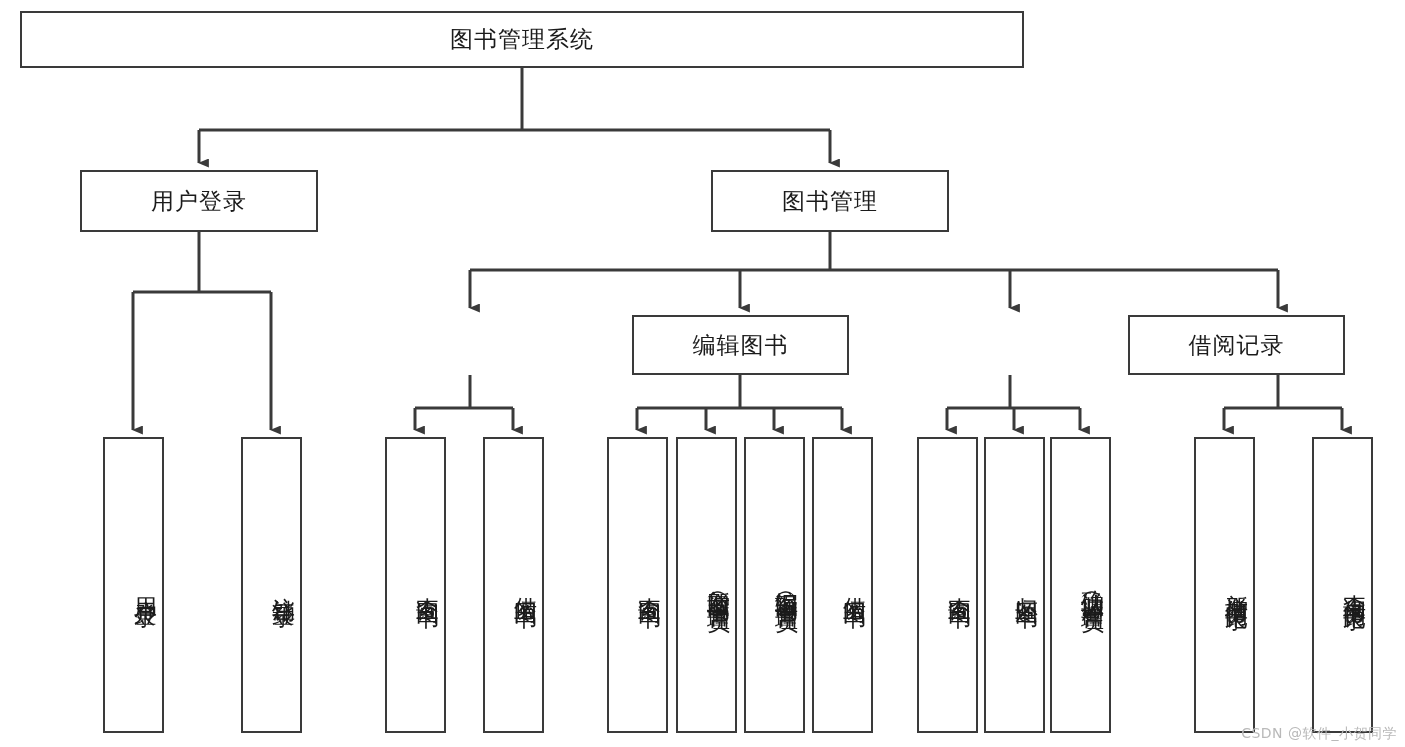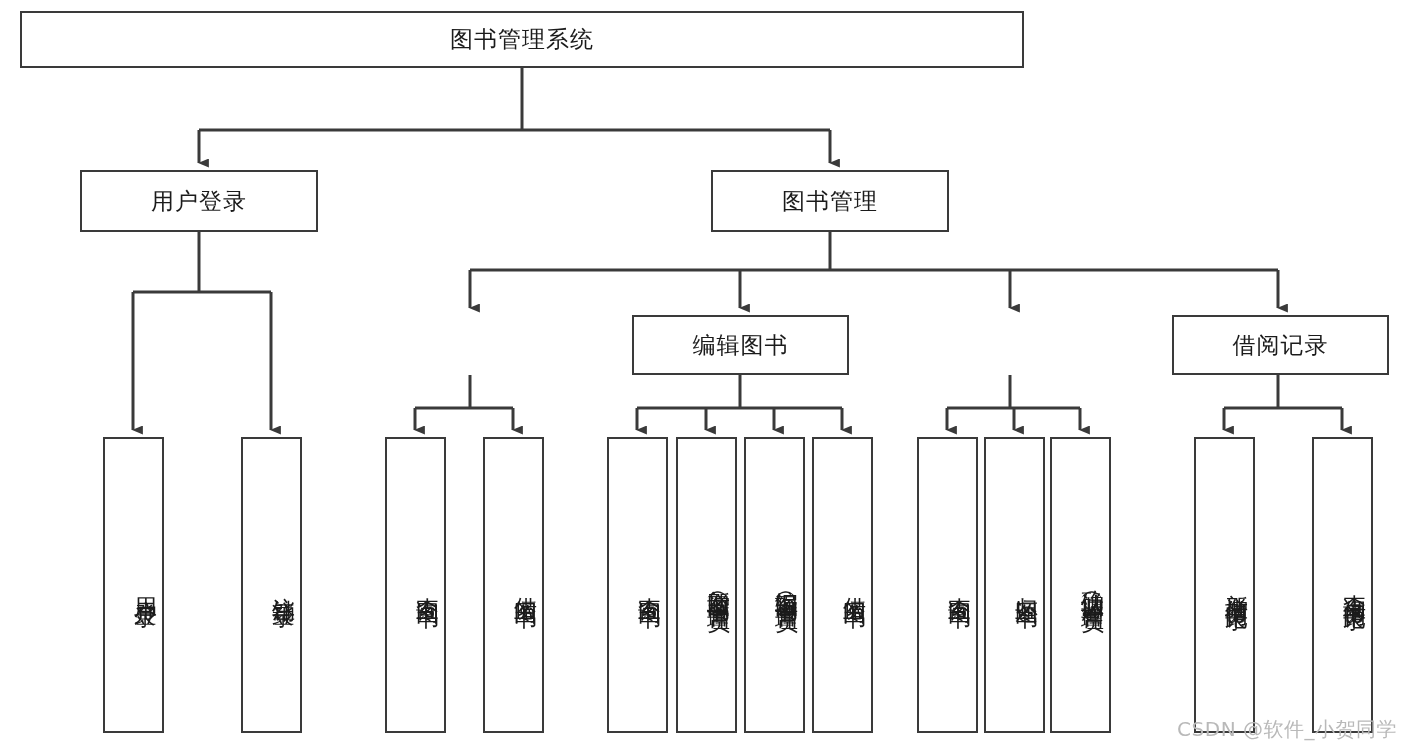--- a/index.html
+++ b/index.html
@@ -55,21 +55,21 @@
   }
   .node.vert .vtext {
     writing-mode: vertical-rl;
     text-orientation: upright;
     white-space: nowrap;
   }
   #watermark {
     position: absolute;
     right: 8px;
     bottom: 4px;
-    font-size: 20px;
+    font-size: 14px;
     color: #b9b9b9;
     letter-spacing: 0.5px;
     white-space: nowrap;
   }
 </style>
 </head>
 <body>
 
 <div id="diagram-root">
 
@@ -130,21 +130,21 @@
   <div class="node horiz" style="left:80px; top:170px; width:238px; height:62px;">
     <span>用户登录</span>
   </div>
   <div class="node horiz" style="left:711px; top:170px; width:238px; height:62px;">
     <span>图书管理</span>
   </div>
 
   <div class="node horiz" style="left:632px; top:315px; width:217px; height:60px;">
     <span>编辑图书</span>
   </div>
-  <div class="node horiz" style="left:1172px; top:315px; width:217px; height:60px;">
+  <div class="node horiz" style="left:1128px; top:315px; width:217px; height:60px;">
     <span>借阅记录</span>
   </div>
 
   <div class="node vert" style="left:103px; top:437px; width:61px; height:296px;">
     <span class="vtext">用户登录</span>
   </div>
   <div class="node vert" style="left:241px; top:437px; width:61px; height:296px;">
     <span class="vtext">注销登录</span>
   </div>
 

